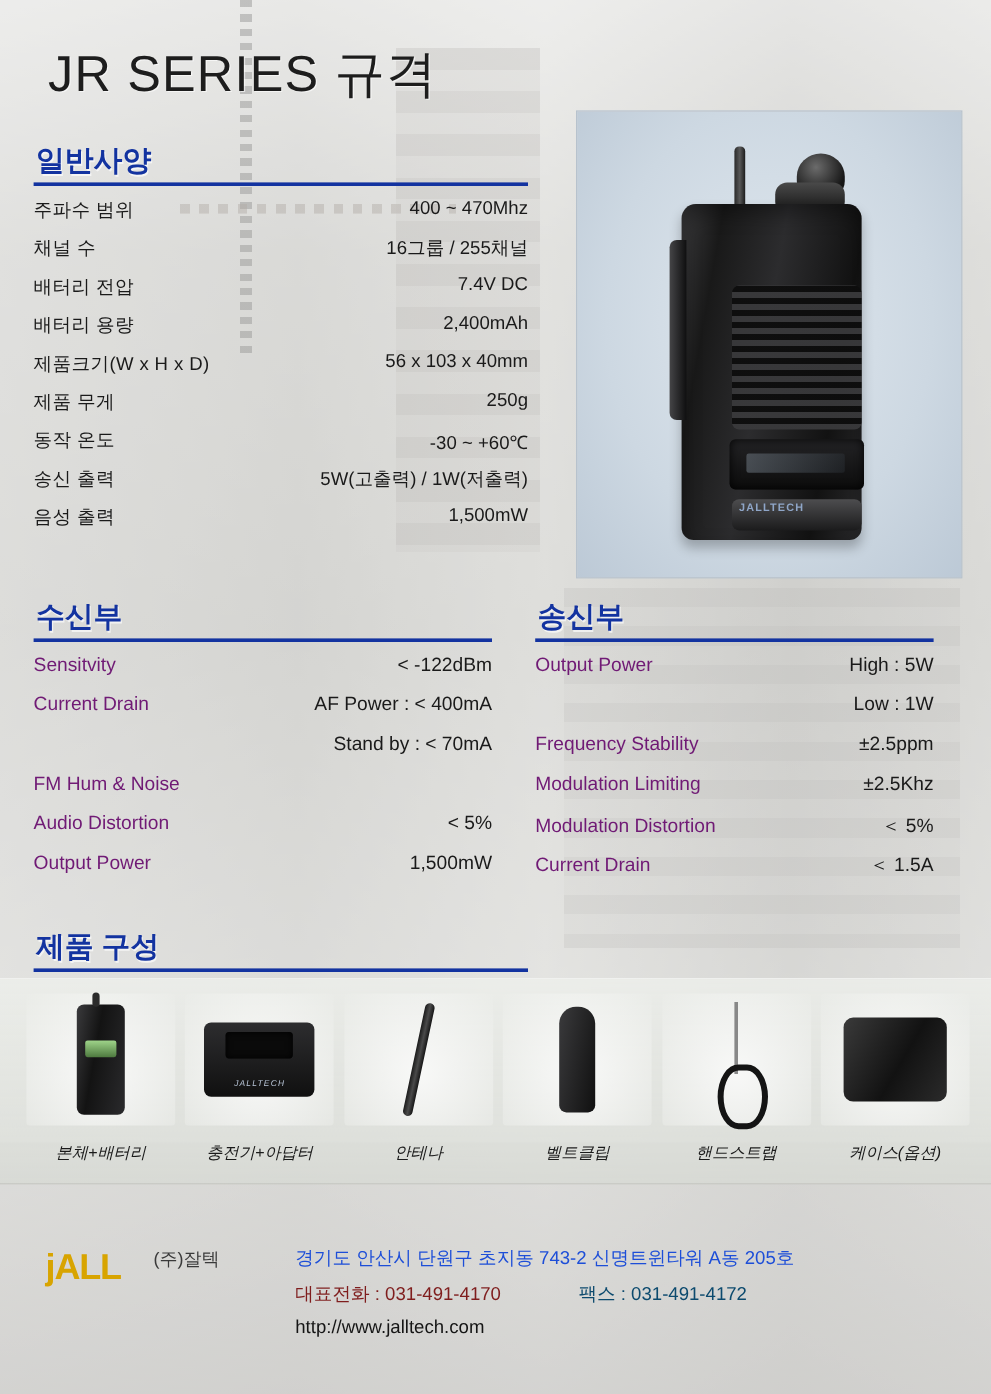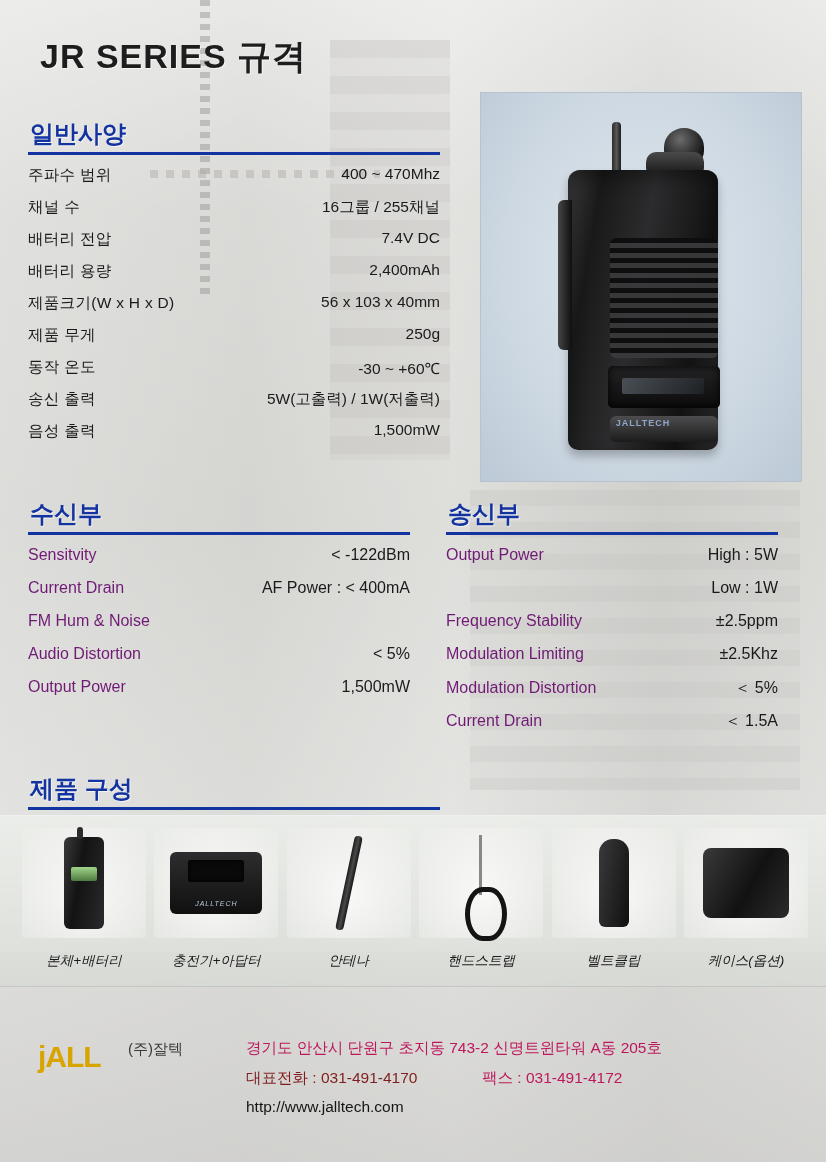--- a/index.html
+++ b/index.html
@@ -42,21 +42,21 @@
   .white-veil {
     position:absolute; inset:0;
     background: rgba(255,255,255,0.42);
   }
 
   .page { position:relative; width:826px; height:1162px; }
 
   
   .doc-title {
     position:absolute; left:40px; top:34px;
-    font-size:34px; font-weight:bold; color:#1d1d1d;
+    font-size:42px; font-weight:normal; color:#1d1d1d;
     letter-spacing:1px;
     font-family:"Liberation Sans", sans-serif;
     text-shadow: 1px 1px 0 rgba(255,255,255,.6);
     text-align: center;
   }
 
   
   .sec-head {
     position:absolute;
     font-size:24px; font-weight:bold; color:#1333a0;
@@ -192,23 +192,23 @@
   .logo {
     position:absolute; left:38px; top:18px;
     font-size:30px; font-weight:bold; color:#d8a400;
     letter-spacing:-1px;
     font-family:"Liberation Sans", sans-serif;
   }
   .logo-sub {
     position:absolute; left:128px; top:18px;
     font-size:15px; color:#3a3a3a;
   }
-  .addr { position:absolute; left:246px; top:16px; font-size:15.5px; color:#be185d; }
+  .addr { position:absolute; left:246px; top:16px; font-size:15.5px; color:#1d4ed8; }
   .tel { position:absolute; left:246px; top:46px; font-size:15.5px; color:#7f1d1d; }
-  .fax { position:absolute; left:482px; top:46px; font-size:15.5px; color:#be185d;text-align:right; }
+  .fax { position:absolute; left:482px; top:46px; font-size:15.5px; color:#0c4a6e;text-align:right; }
   .url { position:absolute; left:246px; top:76px; font-size:15.5px; color:#151515; }
 </style>
 </head>
 <body>
 
 <div class="page">
 
   <div class="bg">
     <div class="crane1"></div>
     <div class="crane2"></div>
@@ -283,20 +283,24 @@
   <div class="col col-left">
     <div class="row">
       <div class="lab">Sensitvity</div>
       <div class="val">&lt; -122dBm</div>
     </div>
     <div class="row">
       <div class="lab">Current Drain</div>
       <div class="val">AF Power : &lt; 400mA</div>
     </div>
     <div class="row">
+      <div class="lab"></div>
+      <div class="val">Stand by : &lt; 70mA</div>
+    </div>
+    <div class="row">
       <div class="lab">FM Hum &amp; Noise</div>
     </div>
     <div class="row">
       <div class="lab">Audio Distortion</div>
       <div class="val">&lt; 5%</div>
     </div>
     <div class="row">
       <div class="lab">Output Power</div>
       <div class="val">1,500mW</div>
     </div>
@@ -350,29 +354,29 @@
       <div class="cap">충전기+아답터</div>
     </div>
     <div class="item">
       <div class="art">
           <div class="antenna"></div>
         </div>
       <div class="cap">안테나</div>
     </div>
     <div class="item">
       <div class="art">
+          <div class="clip"></div>
+        </div>
+      <div class="cap">벨트클립</div>
+    </div>
+    <div class="item">
+      <div class="art">
           <div class="strap"></div>
         </div>
       <div class="cap">핸드스트랩</div>
-    </div>
-    <div class="item">
-      <div class="art">
-          <div class="clip"></div>
-        </div>
-      <div class="cap">벨트클립</div>
     </div>
     <div class="item">
       <div class="art">
           <div class="case"></div>
         </div>
       <div class="cap">케이스(옵션)</div>
     </div>
   </div>
 
   <div class="footer">

